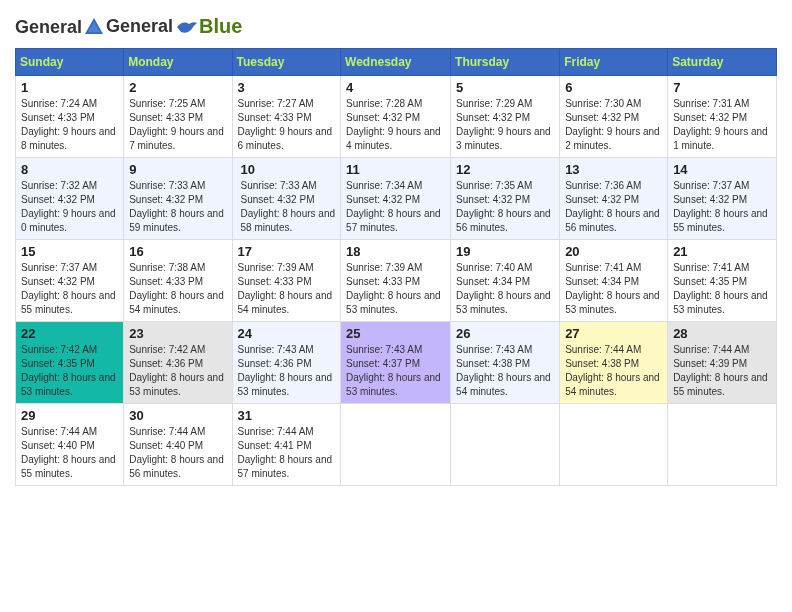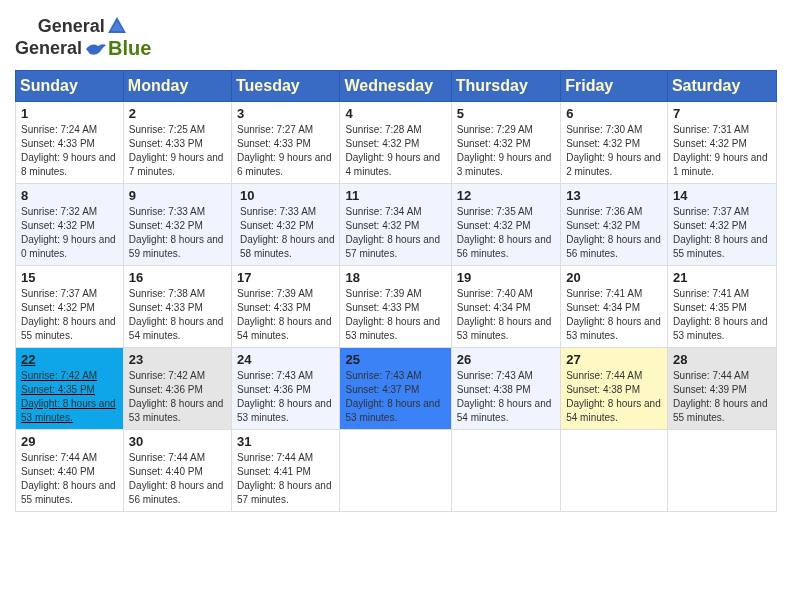--- a/index.html
+++ b/index.html
@@ -11,22 +11,21 @@
       padding: 15px;
     }
     .header {
       display: flex;
       justify-content: space-between;
       align-items: flex-start;
       margin-bottom: 10px;
     }
     .logo {
       display: flex;
-      flex-direction: column;
-      align-items: center;
+      align-items: flex-end;
     }
     .logo-text {
       display: flex;
       align-items: center;
       gap: 0;
     }
     .logo-general {
       font-size: 18px;
       font-weight: bold;
       color: #333;
@@ -43,24 +42,24 @@
       font-size: 14px;
       color: #555;
     }
     .calendar {
       width: 100%;
       border-collapse: collapse;
       font-size: 11px;
     }
     .calendar th {
       background-color: #3a6bc4;
-      color: #fef9c3;
+      color: #bef264;
       padding: 6px 4px;
       text-align: left;
-      font-size: 16px;
+      font-size: 12px;
       font-weight: bold;
       border: 1px solid #2a5ab4;
     }
     .calendar td {
       vertical-align: top;
       padding: 4px 5px;
       border: 1px solid #ddd;
       background: #fff;
       width: 113px;
       min-height: 80px;
@@ -212,33 +211,33 @@
         <td>
           <span class="day-number">20</span>
           <div class="day-info">Sunrise: 7:41 AM<br>Sunset: 4:34 PM<br>Daylight: 8 hours and 53 minutes.</div>
         </td>
         <td>
           <span class="day-number">21</span>
           <div class="day-info">Sunrise: 7:41 AM<br>Sunset: 4:35 PM<br>Daylight: 8 hours and 53 minutes.</div>
         </td>
       </tr>
       <tr class="week-row">
-        <td style="background: #0ea5e9; text-decoration: underline;">
+        <td style="background: #14b8a6;">
           <span class="day-number">22</span>
           <div class="day-info">Sunrise: 7:42 AM<br>Sunset: 4:35 PM<br>Daylight: 8 hours and 53 minutes.</div>
         </td>
         <td style="background: #e5e5e5;">
           <span class="day-number">23</span>
           <div class="day-info">Sunrise: 7:42 AM<br>Sunset: 4:36 PM<br>Daylight: 8 hours and 53 minutes.</div>
         </td>
         <td style="background: rgb(240, 244, 255);">
           <span class="day-number">24</span>
           <div class="day-info">Sunrise: 7:43 AM<br>Sunset: 4:36 PM<br>Daylight: 8 hours and 53 minutes.</div>
         </td>
-        <td style="background: #3b82f6;">
+        <td style="background: #c4b5fd;">
           <span class="day-number">25</span>
           <div class="day-info">Sunrise: 7:43 AM<br>Sunset: 4:37 PM<br>Daylight: 8 hours and 53 minutes.</div>
         </td>
         <td style="background: rgb(240, 244, 255);">
           <span class="day-number">26</span>
           <div class="day-info">Sunrise: 7:43 AM<br>Sunset: 4:38 PM<br>Daylight: 8 hours and 54 minutes.</div>
         </td>
         <td style="background: #fef9c3;">
           <span class="day-number">27</span>
           <div class="day-info">Sunrise: 7:44 AM<br>Sunset: 4:38 PM<br>Daylight: 8 hours and 54 minutes.</div>

